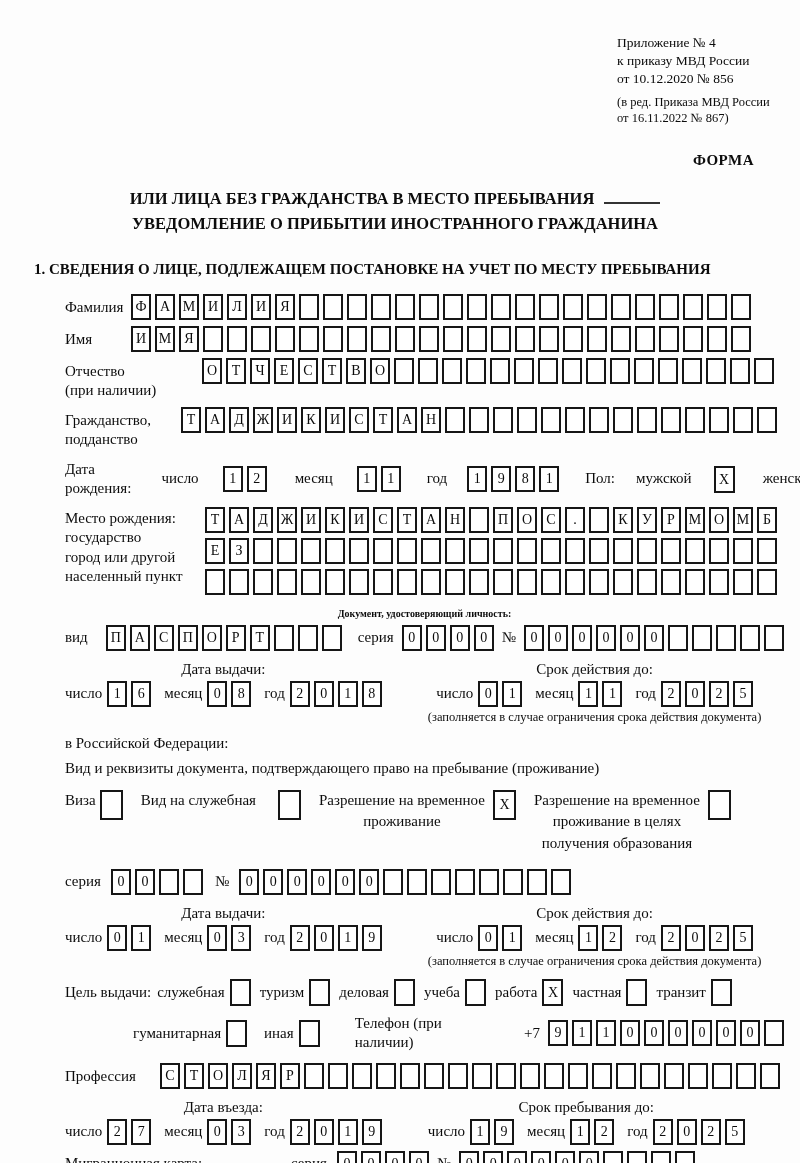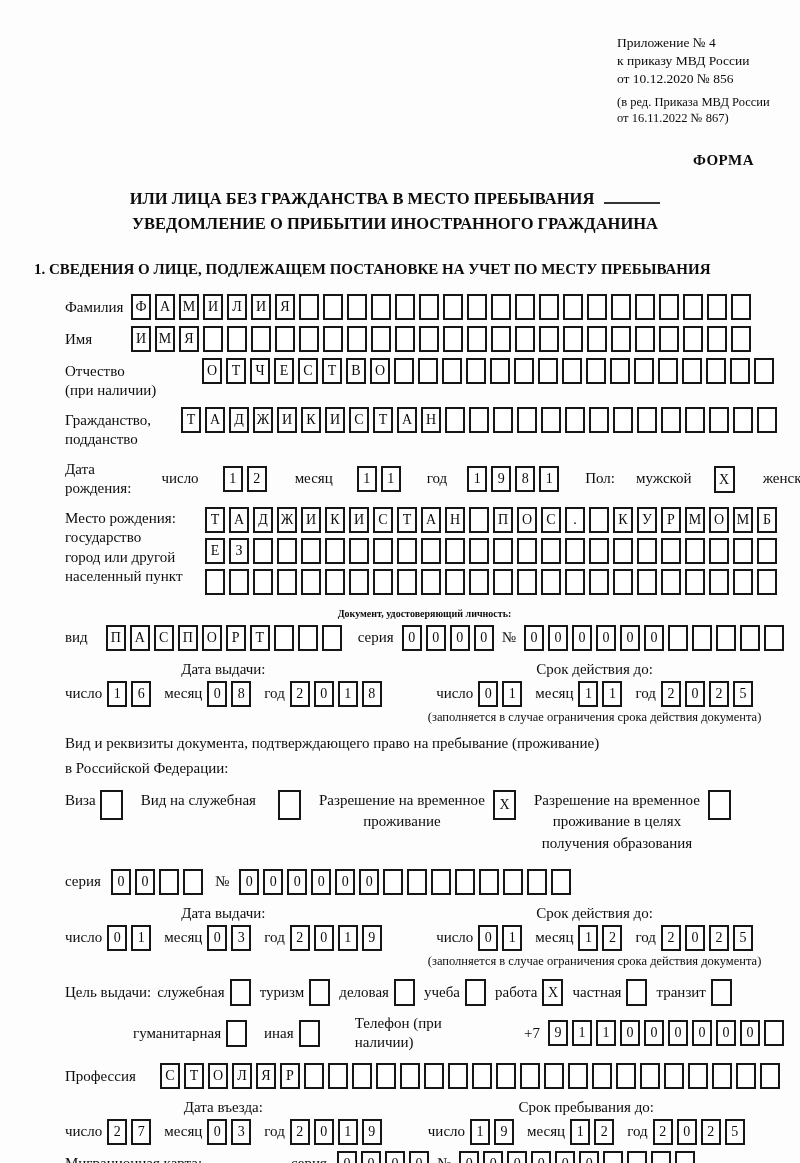--- a/index.html
+++ b/index.html
@@ -404,22 +404,22 @@
               <span class="cell">0</span>
               <span class="cell">2</span>
               <span class="cell">5</span>
             </span>
         </div>
         <div class="dnote">(заполняется в случае ограничения срока действия документа)</div>
       </div>
     </div>
 
     <div class="para">
+      <div>в Российской Федерации:</div>
       <div>Вид и реквизиты документа, подтверждающего право на пребывание (проживание)</div>
-      <div>в Российской Федерации:</div>
     </div>
 
     <div class="options">
       <div class="option">
         <span class="optlines" style="margin-right:4px">Виза</span>
         <span class="checkbox bigbox"></span>
       </div>
       <div class="option">
         <span class="optlines">Вид на служебная</span>
         <span class="checkbox bigbox" style="margin-left:14px"></span>

